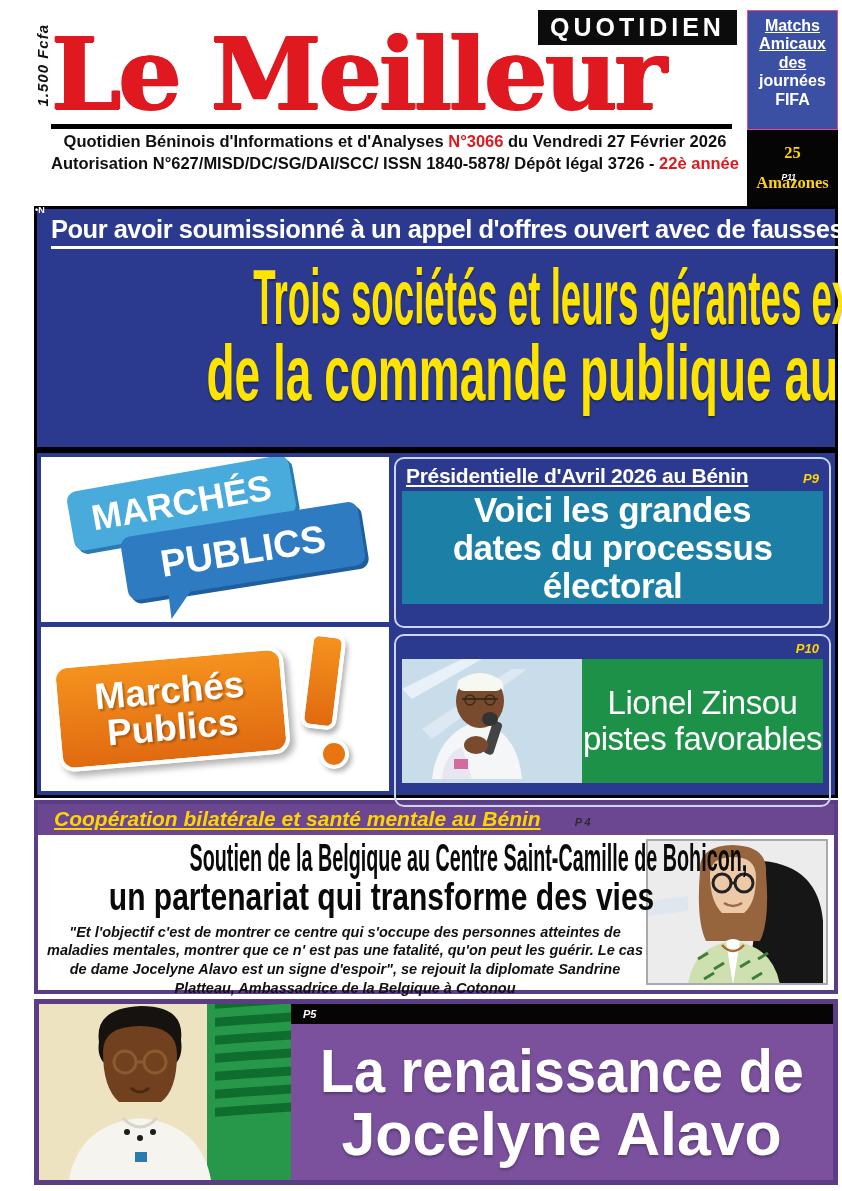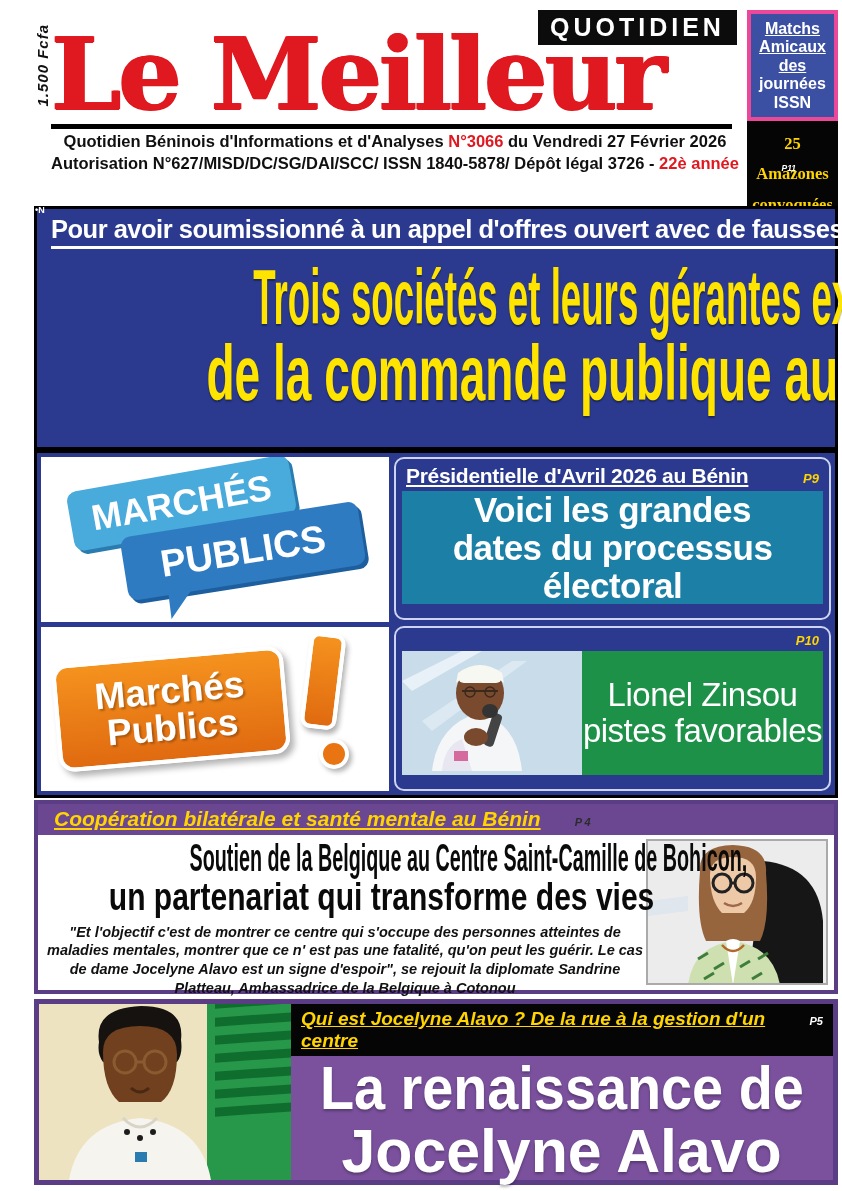--- a/index.html
+++ b/index.html
@@ -16,21 +16,21 @@
   .masthead{display:flex;align-items:flex-start;height:204px;position:relative;}
   .price-col{width:24px;padding-top:22px;}
   .price-vertical{writing-mode:vertical-rl;transform:rotate(180deg);font-style:italic;font-weight:bold;font-size:15px;color:#111;letter-spacing:1px;}
   .logo-area{flex:1;position:relative;padding-top:26px;}
   .logo-text{font-family:"DejaVu Serif",serif;font-weight:bold;font-size:100px;line-height:.92;color:var(--masthead-red);letter-spacing:-3px;white-space:nowrap;text-shadow:1px 0 var(--masthead-red),-1px 0 var(--masthead-red),0 1px var(--masthead-red);}
   .quotidien-badge{position:absolute;top:8px;right:2px;background:#0c0c0c;color:#fff;font-weight:bold;font-size:25px;letter-spacing:4px;padding:3px 12px;z-index:3;}
   .logo-rule{height:5px;background:#000;margin-top:4px;width:99%;}
   .info-line{text-align:center;font-weight:bold;font-size:16.5px;color:#101010;margin-top:3px;white-space:nowrap;}
   .info-red{color:var(--masthead-red);}
   .masthead-sidebar{width:186px;margin-left:8px;padding-top:8px;}
-  .fifa-box{background:var(--sidebar-blue);color:#fff;text-align:center;font-weight:bold;font-size:16px;padding:6px 3px 5px;line-height:1.15;border:4px solid #ec4899;}
+  .fifa-box{background:var(--sidebar-blue);color:#fff;text-align:center;font-weight:bold;font-size:16px;padding:6px 3px 20px;line-height:1.15;border:1px solid #ec4899;}
   .fifa-line1{text-decoration:underline;}
   .amazones-box{background:#050505;color:var(--accent-yellow);text-align:center;font-family:"Liberation Serif",serif;font-weight:bold;font-size:16.5px;line-height:1.85;padding:8px 2px 10px;position:relative;border-radius:0 0 14px 0;}
   .amazones-pageref{position:absolute;top:40px;right:42px;color:#fff;font-size:8.5px;font-style:italic;font-family:"Liberation Sans",sans-serif;text-align:center;}
 
   
   .lead-box{height:244px;background:var(--lead-blue);border:3px solid #000;position:relative;padding:6px 10px;}
   .corner-mark{position:absolute;top:-4px;left:-2px;color:#fff;font-size:9px;font-weight:bold;}
   .lead-kicker-row{display:flex;align-items:baseline;padding-left:4px;}
   .lead-kicker{color:#fff;font-weight:bold;font-size:25.5px;border-bottom:3px solid #fff;padding-bottom:2px;white-space:nowrap;letter-spacing:-.5px;}
   .lead-headline{margin-top:10px;text-align:center;}
@@ -45,21 +45,21 @@
   
   .bubble{position:absolute;border-radius:10px;display:flex;align-items:center;justify-content:center;color:#fff;font-weight:bold;}
   .bubble-light{left:28px;top:16px;width:225px;height:60px;background:#49aadc;transform:rotate(-10deg);font-size:36px;box-shadow:3px 4px 0 #2a7cb0;}
   .bubble-dark{left:82px;top:62px;width:240px;height:64px;background:#2f7bc2;transform:rotate(-9deg);font-size:38px;box-shadow:3px 4px 0 #1d5f9e;}
   .bubble-tail{position:absolute;left:120px;top:128px;width:0;height:0;border-left:16px solid transparent;border-right:10px solid transparent;border-top:34px solid #2f7bc2;transform:rotate(18deg);}
   
   .orange-sign{position:absolute;left:14px;top:28px;width:232px;height:108px;background:linear-gradient(#f5921e,#e06a10);border:4px solid #fff;border-radius:16px;transform:rotate(-5deg);box-shadow:4px 5px 6px rgba(0,0,0,.3);display:flex;flex-direction:column;align-items:center;justify-content:center;color:#fff;font-weight:bold;font-size:37px;line-height:1.0;text-shadow:2px 2px 2px rgba(0,0,0,.25);}
   .excl-bar{position:absolute;right:48px;top:6px;width:36px;height:96px;background:linear-gradient(#f5921e,#e06a10);border:4px solid #fff;border-radius:10px;transform:rotate(7deg);box-shadow:3px 4px 5px rgba(0,0,0,.3);}
   .excl-dot{position:absolute;right:40px;top:112px;width:30px;height:30px;background:#e87512;border:4px solid #fff;border-radius:50%;box-shadow:3px 3px 5px rgba(0,0,0,.3);}
   .mid-right{flex:1;display:flex;flex-direction:column;gap:6px;}
-  .panel{flex:1;border:2px solid #cdd4f2;border-radius:10px;padding:3px 6px 14px;display:flex;flex-direction:column;}
+  .panel{flex:1;border:2px solid #cdd4f2;border-radius:10px;padding:3px 6px 22px;display:flex;flex-direction:column;}
   .panel-header{display:flex;flex-wrap:wrap;align-items:baseline;padding:2px 4px 1px;}
   .panel-kicker{color:#fff;font-weight:bold;font-size:21px;text-decoration:underline;letter-spacing:-.3px;}
   .panel-pageref{margin-left:auto;color:var(--accent-yellow);font-style:italic;font-weight:bold;font-size:13px;}
   .panel-body-teal{flex:1;background:var(--panel-teal);margin-top:2px;display:flex;flex-direction:column;align-items:center;justify-content:center;color:#fff;font-weight:bold;font-size:35px;line-height:1.08;letter-spacing:-.5px;}
   .panel-body-split{flex:1;display:flex;margin-top:2px;}
   .panel-photo{width:180px;position:relative;overflow:hidden;background:#c8dcea;}
   .panel-body-green{flex:1;background:var(--panel-green);display:flex;flex-direction:column;align-items:center;justify-content:center;color:#fff;font-weight:normal;font-size:33px;line-height:1.1;letter-spacing:-.5px;}
 
   
   .belgium-box{height:194px;border:4px solid var(--frame-purple);margin-top:2px;background:#fff;}
@@ -102,21 +102,21 @@
       <div class="info-line">
         <span>Quotidien Béninois d'Informations et d'Analyses </span><span class="info-red">N°3066</span><span> du Vendredi 27 Février 2026</span>
       </div>
       <div class="info-line">
         <span>Autorisation N°627/MISD/DC/SG/DAI/SCC/ ISSN 1840-5878/ Dépôt légal 3726 - </span><span class="info-red">22è année</span>
       </div>
     </div>
     <div class="masthead-sidebar">
       <div class="fifa-box">
         <div class="fifa-line1">Matchs Amicaux des</div>
-        <div>journées ISSN</div>
+        <div>journées FIFA</div>
       </div>
       <div class="amazones-box">
         <div>25 Amazones convoquées</div>
         <span class="amazones-pageref">P11</span>
         <div>pour affronter la Côte d'Ivoire</div>
         <div>et le Kenya à Abidjan</div>
       </div>
     </div>
   </div>
 
@@ -256,21 +256,20 @@
         <g fill="#1c1c1c">
           <circle cx="88" cy="128" r="3"></circle>
             <circle cx="101" cy="134" r="3"></circle>
             <circle cx="114" cy="128" r="3"></circle>
         </g>
         <rect x="96" y="148" width="12" height="10" fill="#2a7cb0"></rect>
       </svg>
     </div>
     <div class="bottom-right">
       <div class="bottom-kicker-bar">
-        <span class="bottom-kicker">Qui est Jocelyne Alavo ? De la rue à la gestion d'un centre</span>
         <span class="bottom-pageref">P5</span>
       </div>
       <div class="bottom-purple-area">
         <div class="bottom-line squeeze-e">La renaissance de</div>
         <div class="bottom-line squeeze-f">Jocelyne Alavo</div>
       </div>
     </div>
   </div>
 
 </div>

